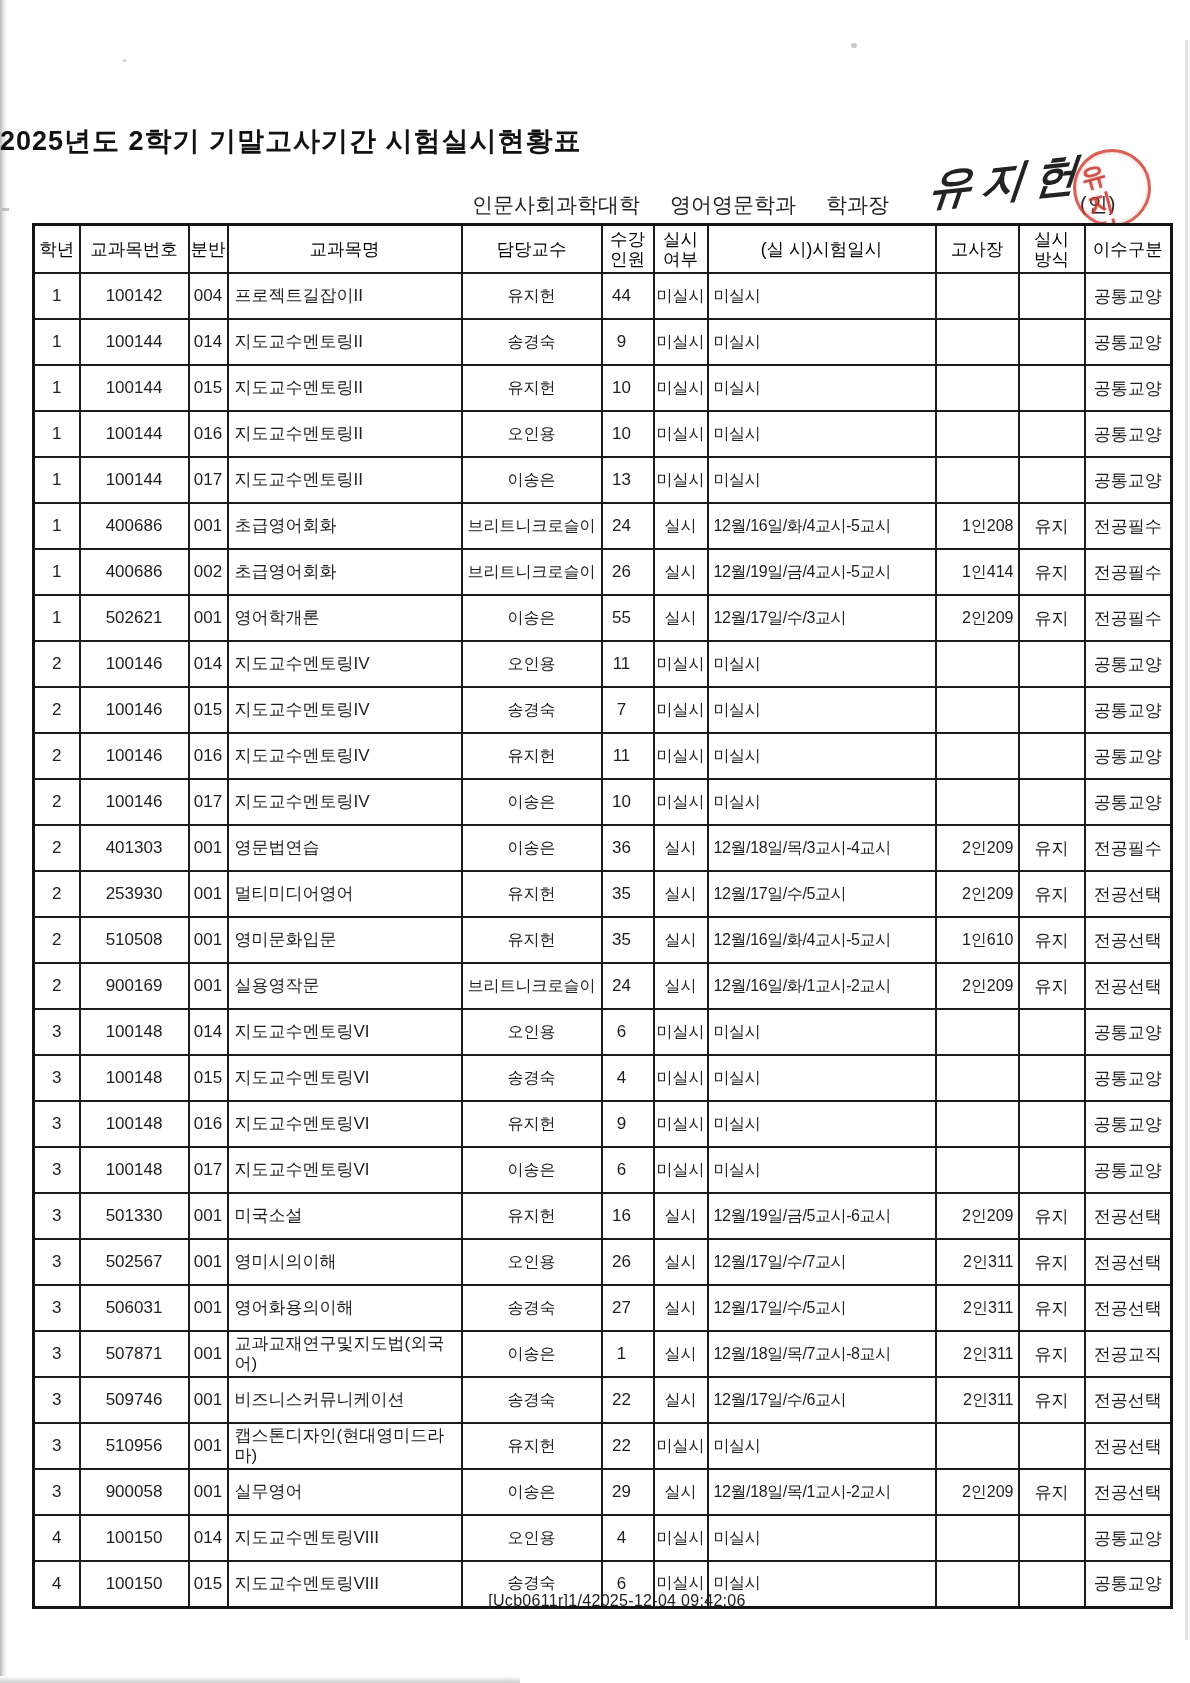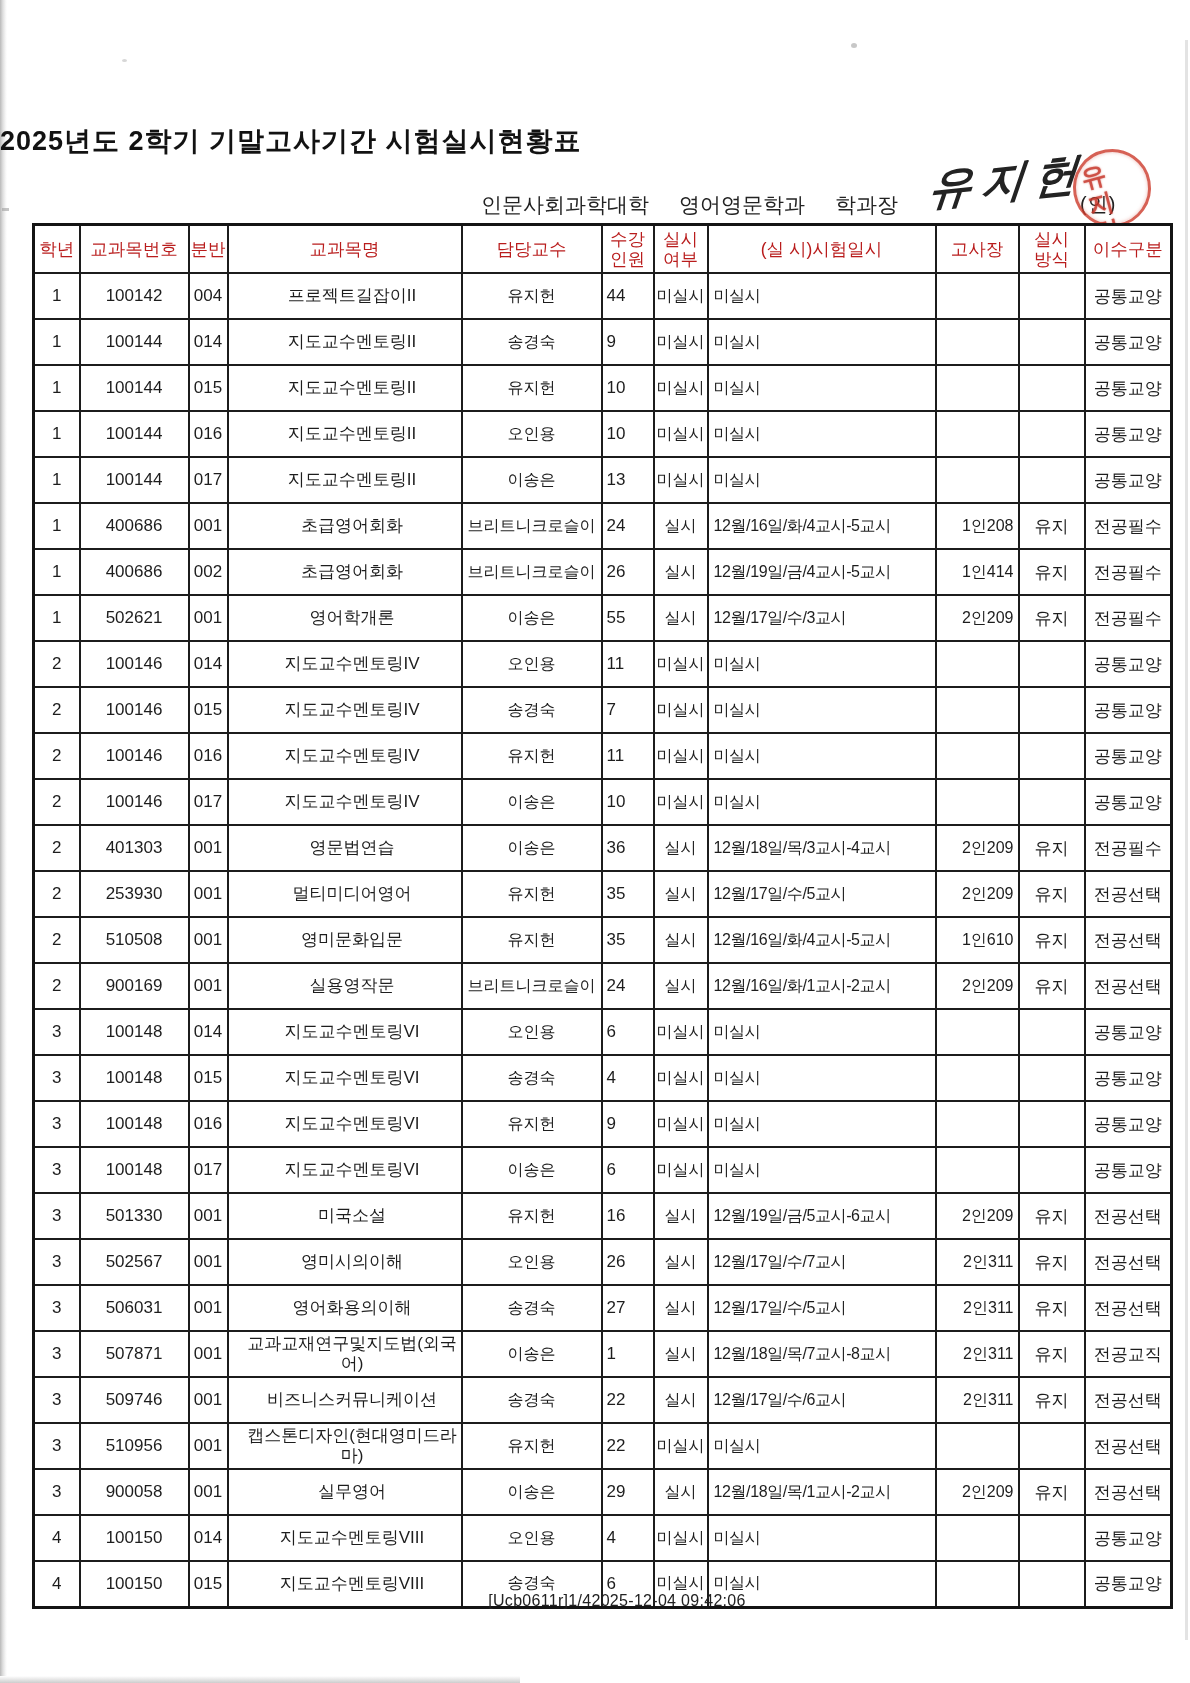--- a/index.html
+++ b/index.html
@@ -15,44 +15,44 @@
   .edge-bottom{position:absolute;left:0;top:1676px;width:520px;height:7px;
     background:linear-gradient(to top,#cdcdcd,#ffffff);}
   .speck-a{position:absolute;left:851px;top:43px;width:6px;height:5px;border-radius:50%;background:#b9b9b9;opacity:.8;}
   .speck-b{position:absolute;left:122px;top:59px;width:5px;height:3px;border-radius:50%;background:#d7d7d7;}
   .speck-c{position:absolute;left:2px;top:208px;width:7px;height:3px;background:#9f9f9f;opacity:.6;}
 
   
   .doc-title{position:absolute;top:123px;left:0;width:1176px;text-align:left;
     font-size:27px;font-weight:bold;letter-spacing:1px;color:#121212;}
   .subtitle{position:absolute;top:191px;left:472px;font-size:21px;color:#222;
-    display:flex;gap:30px;white-space:nowrap;margin-left:9px;}
+    display:flex;gap:30px;white-space:nowrap;}
   .signature{position:absolute;left:928px;top:152px;font-size:44px;font-weight:600;
     font-style:italic;color:#232323;letter-spacing:9px;white-space:nowrap;
     transform:rotate(-6deg) skewX(-12deg);}
   .seal-label{position:absolute;left:1080px;top:191px;font-size:20px;color:#222;letter-spacing:1px;}
   .seal{position:absolute;left:1073px;top:149px;width:72px;height:72px;border-radius:50%;
     border:3px solid rgba(204,57,42,.8);transform:rotate(-10deg);
     box-shadow:inset 0 0 4px rgba(204,57,42,.35);}
   .seal-text{position:absolute;left:11px;top:6px;width:52px;font-size:25px;line-height:28px;
     font-weight:bold;color:rgba(198,52,40,.75);word-break:break-all;letter-spacing:3px;
     transform:rotate(-5deg);text-shadow:0 0 2px rgba(198,52,40,.55);}
 
   
   table.exam{position:absolute;left:32px;top:223px;width:1138px;
     border-collapse:collapse;table-layout:fixed;background:#fff;border:3px solid #141414;}
   .exam th,.exam td{border:2px solid #1c1c1c;overflow:hidden;}
   .exam th{font-size:17.5px;font-weight:normal;text-align:center;white-space:pre-line;
-    line-height:1.15;padding:2px 0;height:42px;color:#b91c1c;}
+    line-height:1.15;padding:2px 0;height:42px;color:#000000;}
   .exam td{font-size:17px;color:#1d1d1d;padding:1px 4px;vertical-align:middle;}
   .exam tr.data-row{height:46px;}
   td.c-center{text-align:center;}
-  td.c-name{text-align:center;word-break:break-all;line-height:1.2;padding-left:18px;padding-right:3px;}
+  td.c-name{text-align:left;word-break:break-all;line-height:1.2;padding-left:6px;padding-right:3px;}
   td.c-prof{text-align:center;white-space:nowrap;font-size:16px;padding:0;}
-  td.c-enroll{text-align:left;padding-right:16px;}
+  td.c-enroll{text-align:center;padding-right:16px;}
   td.c-cond{text-align:center;white-space:nowrap;font-size:16px;padding:0;}
   td.c-examdt{text-align:left;white-space:nowrap;font-size:16px;letter-spacing:-0.4px;padding-left:5px;}
   td.c-room{text-align:right;font-size:16px;white-space:nowrap;}
 
   
   .footer{position:absolute;left:64px;top:1592px;width:1106px;display:flex;
     justify-content:center;font-size:16px;color:#222;letter-spacing:.3px;}
 </style>
 </head>
 <body>

